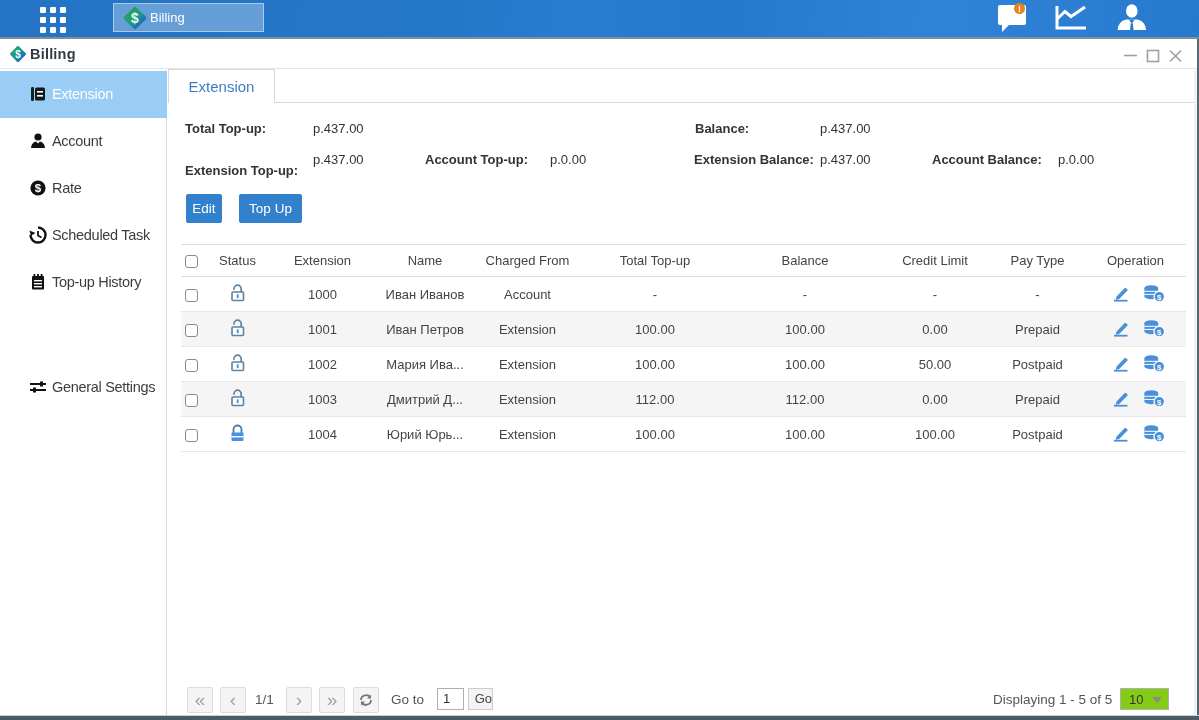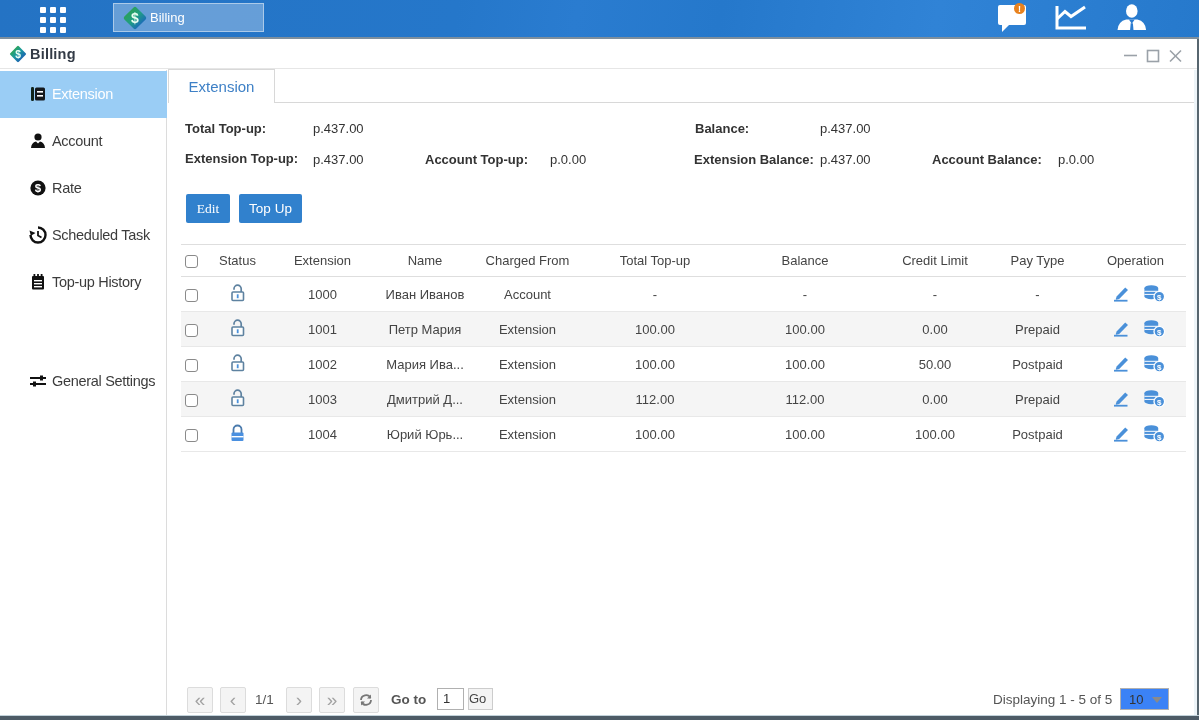--- a/index.html
+++ b/index.html
@@ -51,22 +51,22 @@
 #tbl td { height:35px; text-align:center; border-bottom:1px solid #e8e8e8; }
 #tbl tr.alt td { background:#f5f5f5; }
 .cb { display:inline-block; width:13px; height:13px; border:1.5px solid #8a8a8a; border-radius:3px; background:#fff; vertical-align:middle; }
 
 
 #pager { position:absolute; left:0; top:687px; width:1199px; height:27px; }
 .pbtn { position:absolute; top:0; width:26px; height:26px; background:#f4f4f4; border:1px solid #dcdcdc;
   color:#a2a2a2; text-align:center; font-size:19px; line-height:23px; border-radius:2px; }
 .ptext { position:absolute; font-size:13.5px; color:#555; }
 #goto-in { position:absolute; left:437px; top:1px; width:27px; height:22px; border:1px solid #b0b0b0; font-size:13px; color:#333; padding-left:5px; line-height:20px; background:#fff; }
-#gobtn { position:absolute; left:468px; top:1px; width:25px; height:22px; background:#f4f4f4; border:1px solid #ccc; font-size:13px; color:#444; text-align:left; line-height:20px; }
-#pagesize { position:absolute; left:1120px; top:1px; width:49px; height:22px; border:1px solid #b0b0b0; background:#3b82f6; font-size:13px; color:#333; }
+#gobtn { position:absolute; left:468px; top:1px; width:25px; height:22px; background:#f4f4f4; border:1px solid #ccc; font-size:13px; color:#444; text-align:right; line-height:20px; }
+#pagesize { position:absolute; left:1120px; top:1px; width:49px; height:22px; border:1px solid #b0b0b0; background:#84cc16; font-size:13px; color:#333; }
 #pagesize .num { position:absolute; left:8px; top:3px; }
 #pagesize .car { position:absolute; right:6px; top:8px; width:0; height:0; border-left:5px solid transparent; border-right:5px solid transparent; border-top:6px solid #8a8a8a; }
 
 
 #rightedge { position:absolute; right:0; top:39px; width:2px; height:681px; background:#57666f; }
 #rightlight { position:absolute; right:2px; top:70px; width:3px; height:646px; background:#edf4f8; }
 #bottombar { position:absolute; left:0; top:715px; width:1199px; height:5px; background:#4d5b66; border-top:1px solid #c2d2da; }
 </style>
 </head>
 <body>
@@ -177,50 +177,50 @@
         <rect x="3" y="3" width="12" height="13.5" rx="1" fill="#111"></rect>
         <rect x="4.5" y="1" width="1.8" height="4" fill="#111"></rect>
         <rect x="8.1" y="1" width="1.8" height="4" fill="#111"></rect>
         <rect x="11.7" y="1" width="1.8" height="4" fill="#111"></rect>
         <rect x="5" y="7" width="8" height="1.4" fill="#fff"></rect>
         <rect x="5" y="10" width="8" height="1.4" fill="#fff"></rect>
         <rect x="5" y="13" width="8" height="1.4" fill="#fff"></rect>
       </svg>
       <span class="lbl">Top-up History</span>
     </div>
-    <div class="sbitem" style="top:288px;padding-left:24px;">
+    <div class="sbitem" style="top:294px;padding-left:24px;">
       <svg class="sbicon" width="18" height="18" viewBox="0 0 18 18">
         <line x1="1" y1="6" x2="17" y2="6" stroke="#111" stroke-width="2"></line>
         <line x1="1" y1="12" x2="17" y2="12" stroke="#111" stroke-width="2"></line>
         <rect x="11" y="3.5" width="3" height="5" fill="#111"></rect>
         <rect x="4" y="9.5" width="3" height="5" fill="#111"></rect>
       </svg>
       <span class="lbl">General Settings</span>
     </div>
   </div>
 
   <div id="content">
     <div id="tabline"></div>
     <div id="tab">Extension</div>
 
     <div class="lab" style="left:17px; top:52px;">Total Top-up:</div>
     <div class="val" style="left:145px; top:52px;">p.437.00</div>
     <div class="lab" style="left:527px; top:52px;">Balance:</div>
     <div class="val" style="left:652px; top:52px;">p.437.00</div>
 
-    <div class="lab" style="left:17px; top:82px;">Extension Top-up:</div>
+    <div class="lab" style="left:17px; top:94px;">Extension Top-up:</div>
     <div class="val" style="left:145px; top:83px;">p.437.00</div>
     <div class="lab" style="left:257px; top:83px;">Account Top-up:</div>
     <div class="val" style="left:382px; top:83px;">p.0.00</div>
     <div class="lab" style="left:526px; top:83px;">Extension Balance:</div>
     <div class="val" style="left:652px; top:83px;">p.437.00</div>
     <div class="lab" style="left:764px; top:83px;">Account Balance:</div>
     <div class="val" style="left:890px; top:83px;">p.0.00</div>
 
-    <div class="btn" style="left:18px; width:44px;font-family:Liberation Serif, serif;">Edit</div>
+    <div class="btn" style="left:18px; width:36px;">Edit</div>
     <div class="btn" style="left:71px; width:63px;">Top Up</div>
 
     <table id="tbl">
       <colgroup>
         <col style="width:24px">
           <col style="width:65px">
           <col style="width:105px">
           <col style="width:100px">
         <col style="width:105px">
           <col style="width:150px">
@@ -268,21 +268,21 @@
               </svg></td>
       </tr>
       <tr class="alt">
         <td class="cbc" style="text-align:left;"><span class="cb"></span></td>
         <td><svg width="17" height="20" viewBox="0 0 17 20">
                 <path d="M5 6.8 L5 5.8 A3.6 3.6 0 0 1 12.2 5.8 L12.2 9" stroke="#5e82a0" stroke-width="1.7" fill="none"></path>
                 <rect x="3" y="9" width="11.5" height="8.5" rx="1" fill="#fdfefe" stroke="#5e82a0" stroke-width="1.6"></rect>
                 <line x1="8.7" y1="11.3" x2="8.7" y2="15.2" stroke="#4a90d9" stroke-width="1.8"></line>
               </svg></td>
         <td>1001</td>
-            <td>Петр Мария</td>
+            <td>Иван Петров</td>
             <td>Extension</td>
             <td>100.00</td>
             <td>100.00</td>
             <td>0.00</td>
             <td>Prepaid</td>
         <td><svg width="70" height="22" viewBox="0 0 70 22" style="margin-left:7px;">
                 <line x1="10" y1="18.7" x2="23.5" y2="18.7" stroke="#4a90d9" stroke-width="1.8"></line>
                 <path d="M11.7 17.2 L12.6 14.4 L21.2 5.4 L24 8.1 L15.2 17 L12.3 17.8 Z" fill="#4a90d9"></path>
                 <ellipse cx="47.3" cy="6" rx="6.9" ry="2.8" fill="#4a90d9"></ellipse>
                 <path d="M40.4 6 L40.4 14.2 A6.9 3 0 0 0 54.2 14.2 L54.2 6 Z" fill="#4a90d9"></path>
@@ -378,21 +378,21 @@
     <div class="pbtn" style="left:286px;">›</div>
     <div class="pbtn" style="left:319px;">»</div>
     <div class="pbtn" style="left:353px;">
       <svg width="16" height="16" viewBox="0 0 16 16" style="margin-top:4px;">
         <path d="M3 8 A5 5 0 0 1 12.5 6" stroke="#777" stroke-width="1.8" fill="none"></path>
         <path d="M13 2.5 L13 6.5 L9 6.5 Z" fill="#777"></path>
         <path d="M13 8 A5 5 0 0 1 3.5 10" stroke="#777" stroke-width="1.8" fill="none"></path>
         <path d="M3 13.5 L3 9.5 L7 9.5 Z" fill="#777"></path>
       </svg>
     </div>
-    <div class="ptext" style="left:391px; top:5px;font-weight:bold;">Go to</div>
+    <div class="ptext" style="left:391px; top:5px;">Go to</div>
     <div id="goto-in">1</div>
     <div id="gobtn">Go</div>
     <div class="ptext" style="left:993px; top:5px;">Displaying 1 - 5 of 5</div>
     <div id="pagesize">
         <span class="num">10</span>
         <span class="car"></span>
       </div>
   </div>
 
   <div id="rightlight"></div>

